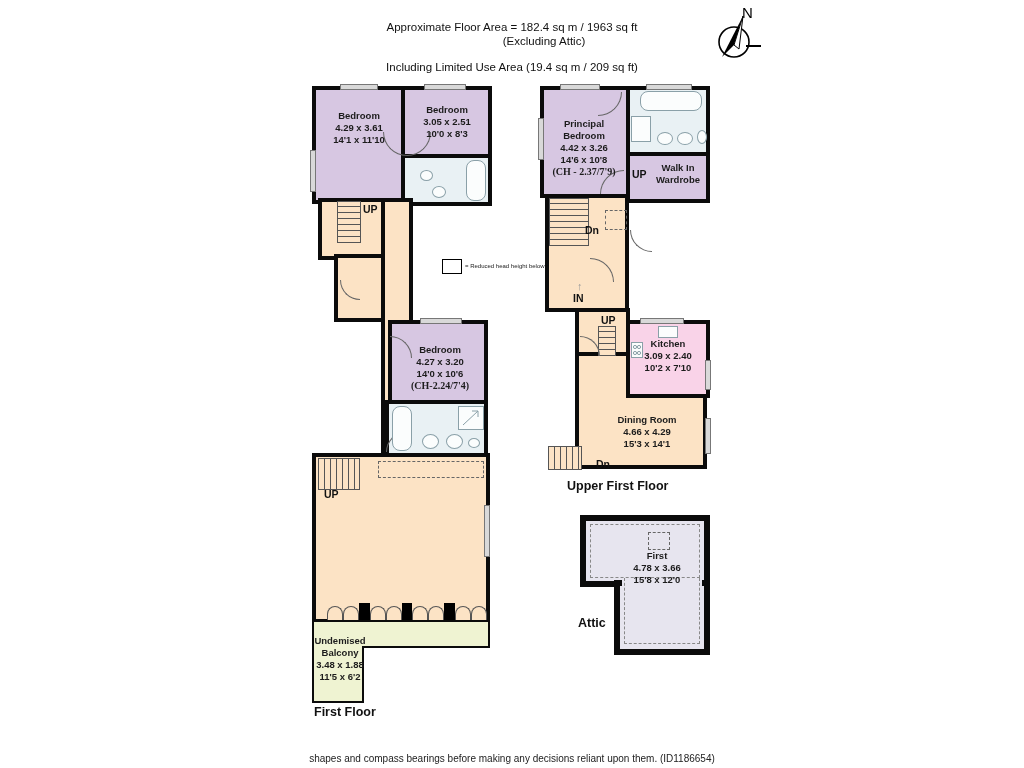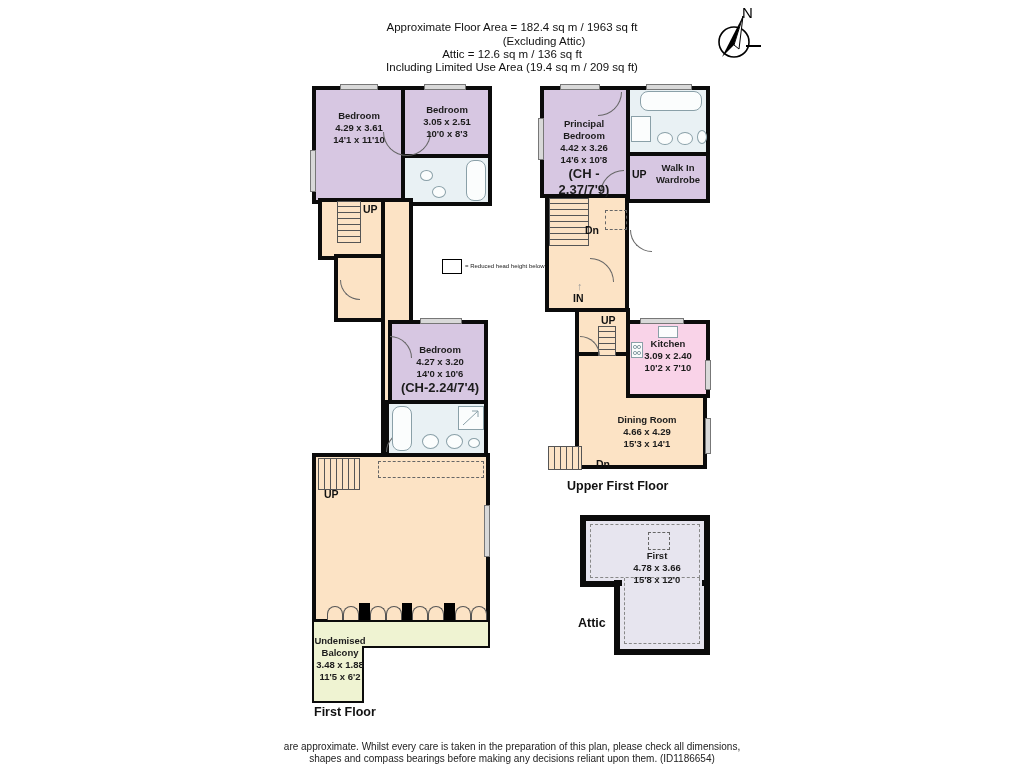--- a/index.html
+++ b/index.html
@@ -13,21 +13,21 @@
   
   .room{position:absolute;border:4px solid #0b0b0b;box-sizing:border-box;}
   .bedroom{background:#d7c7e2;}
   .hall{background:#fce3c5;}
   .bath{background:#e9f1f4;}
   .kitchen{background:#f9d3e8;}
   .balcony{background:#eff3d2;border-width:2px;}
   .attic-room{background:#e7e5ef;border-width:6px;}
   
   .rlabel{position:absolute;font-weight:bold;font-size:9.5px;line-height:1.25;text-align:center;color:#1c1c1c;}
-  .rlabel .ch{font-size:13px;}
+  .rlabel .ch{font-size:10px;font-family:Liberation Serif, serif;}
   .floor-label{position:absolute;font-weight:bold;font-size:12.5px;color:#111;}
   .stair-label{position:absolute;font-weight:bold;font-size:10.5px;color:#111;}
   .in-arrow{position:absolute;font-size:11px;color:#999;font-weight:bold;}
   
   .stairs{position:absolute;border:1px solid #555;box-sizing:border-box;
           background:repeating-linear-gradient(0deg,#fce3c5,#fce3c5 5px,#555 5px,#555 6px);}
   .stairs.h{background:repeating-linear-gradient(90deg,#fce3c5,#fce3c5 5px,#555 5px,#555 6px);}
   
   .win{position:absolute;background:#d9d9d9;border:1px solid #777;box-sizing:border-box;}
   
@@ -53,21 +53,20 @@
   .fline{left:0;width:1024px;font-size:10px;color:#222;}
   .patch{position:absolute;background:#e7e5ef;}
 </style>
 </head>
 <body>
 
 <div id="page">
 
   <div class="abs ctr hline" style="top:21px;">Approximate Floor Area = 182.4 sq m / 1963 sq ft</div>
   <div class="abs ctr hline" style="top:35px;padding-left:32px;">(Excluding Attic)</div>
-  <div class="abs ctr hline" style="top:48px;">Attic = 12.6 sq m / 136 sq ft</div>
   <div class="abs ctr hline" style="top:61px;">Including Limited Use Area (19.4 sq m / 209 sq ft)</div>
 
   <div class="abs" style="left:712px;top:3px;width:54px;height:62px;">
     <svg width="54" height="62" viewBox="0 0 54 62">
       <text x="30" y="15" font-size="15" font-family="Liberation Sans, sans-serif">N</text>
       <circle cx="22" cy="39" r="15" fill="#fff" stroke="#000" stroke-width="1.6"></circle>
       <line x1="34" y1="43" x2="49" y2="43" stroke="#000" stroke-width="2"></line>
       <polygon points="31,13 10,54 22,42" fill="#000"></polygon>
       <polygon points="31,13 27,46 22,42" fill="#fff" stroke="#000" stroke-width="1"></polygon>
     </svg>
@@ -253,16 +252,15 @@
   <div class="dash" style="left:590px;top:524px;width:110px;height:54px;border-color:#888;"></div>
   <div class="dash" style="left:624px;top:578px;width:76px;height:66px;border-color:#888;border-top:none;"></div>
   <div class="dash" style="left:648px;top:532px;width:22px;height:18px;background:#e7e5ef;"></div>
   <div class="rlabel" style="left:612px;top:550px;width:90px;">
     <div>First</div>
     <div>4.78 x 3.66</div>
     <div>15'8 x 12'0</div>
   </div>
   <div class="floor-label" style="left:578px;top:616px;">Attic</div>
 
-  <div class="abs ctr fline" style="top:741px;">are approximate. Whilst every care is taken in the preparation of this plan, please check all dimensions,</div>
   <div class="abs ctr fline" style="top:753px;">shapes and compass bearings before making any decisions reliant upon them. (ID1186654)</div>
 
 </div>
 
 </body></html>

